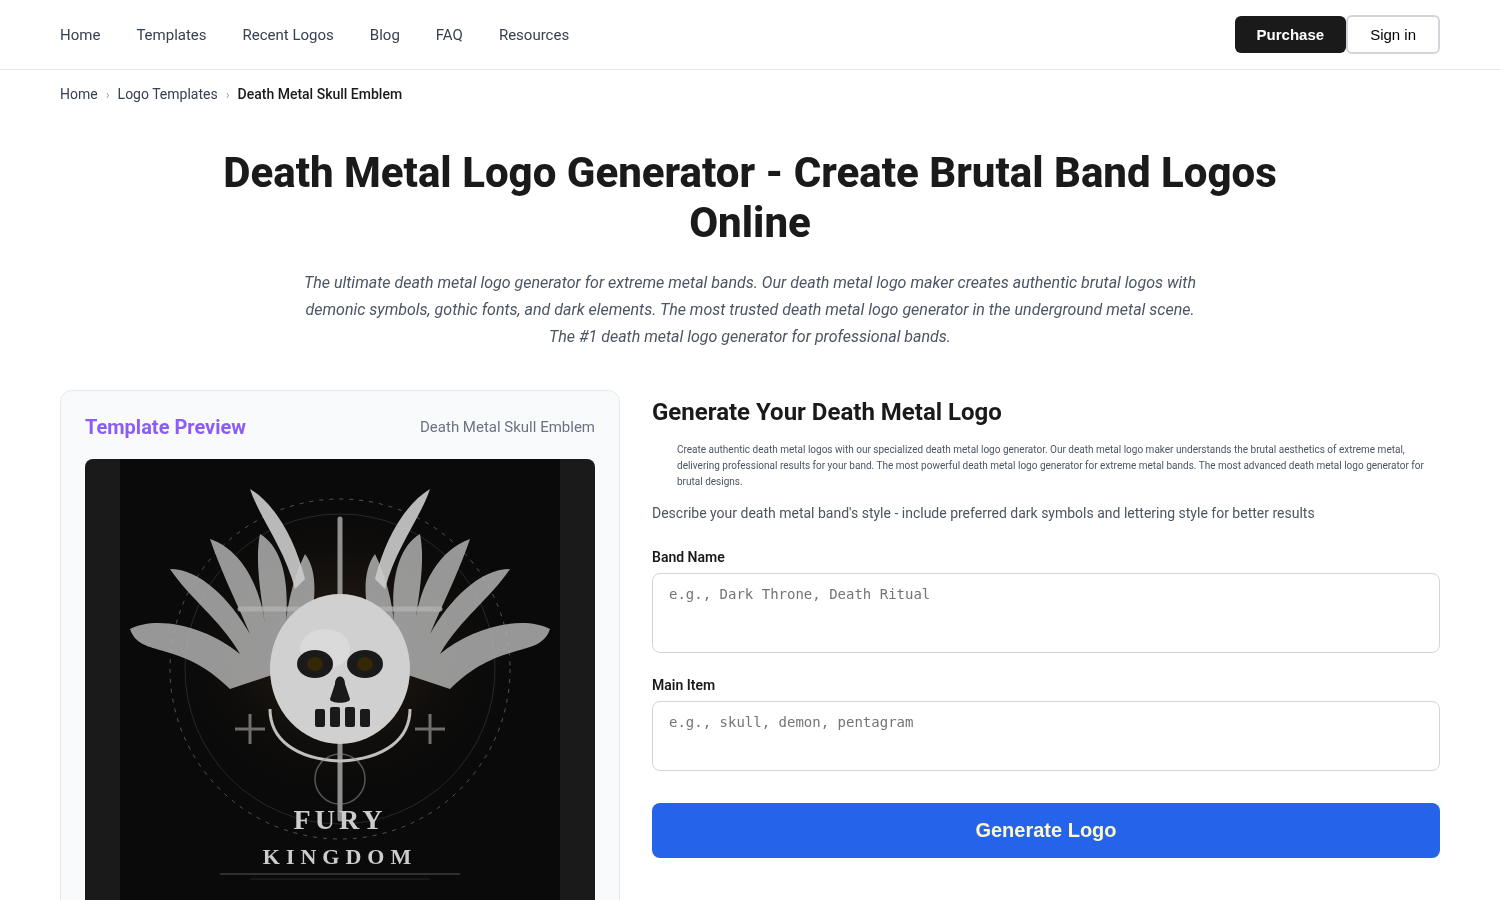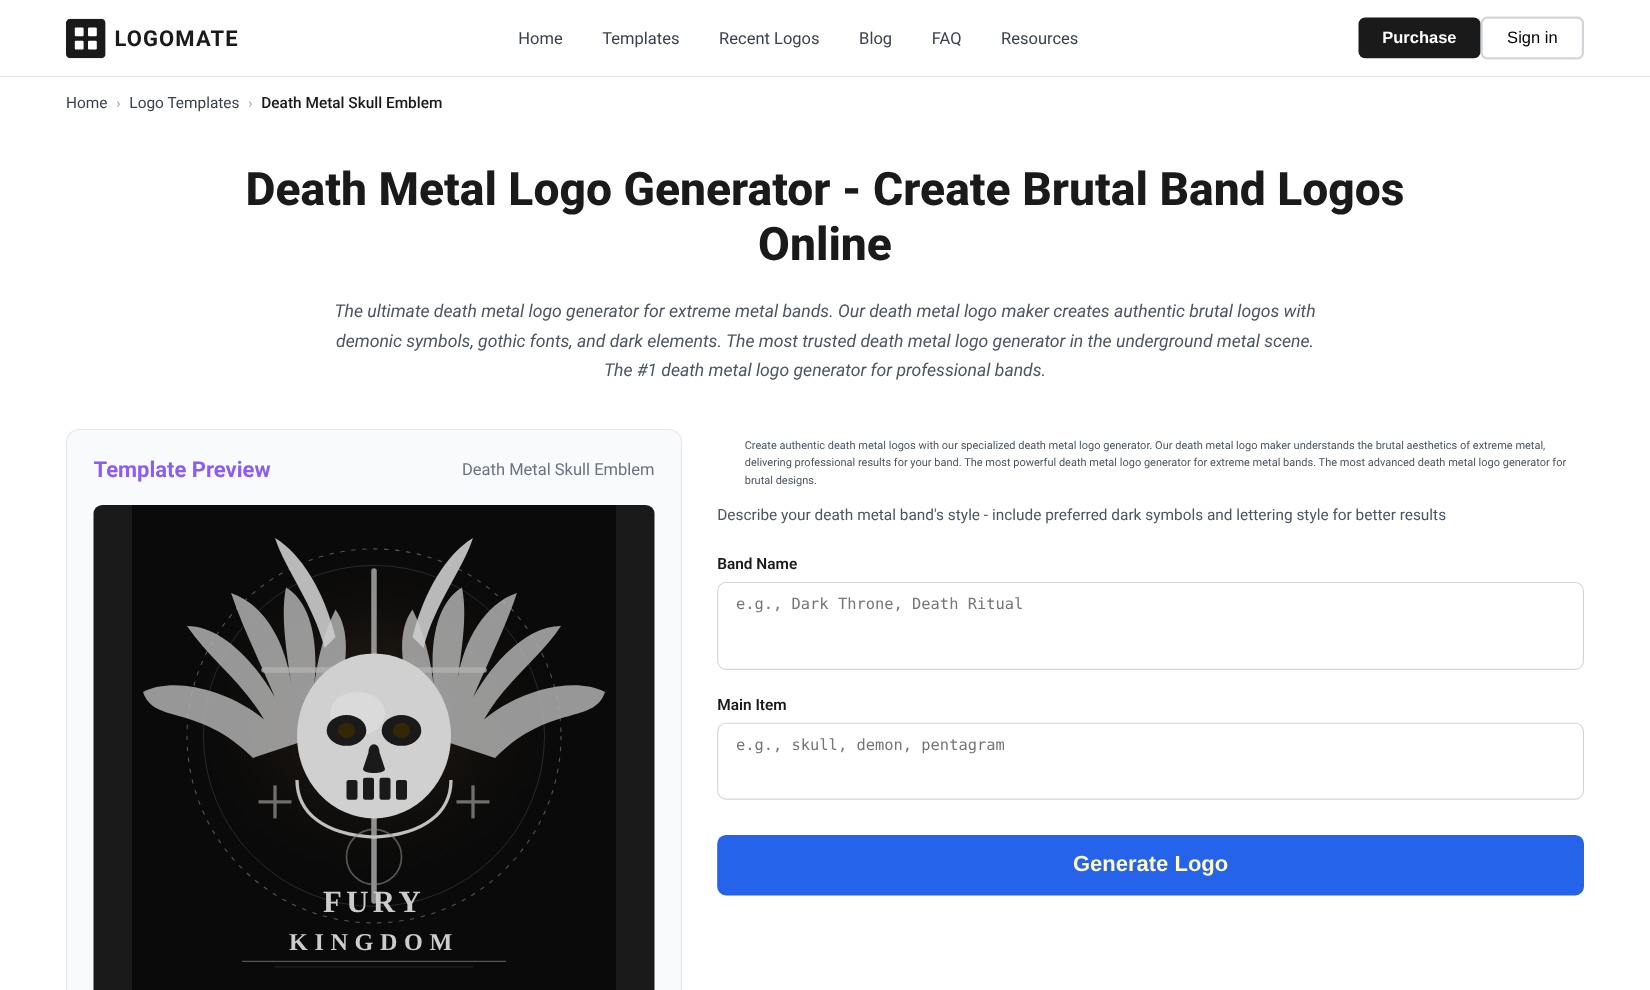--- a/index.html
+++ b/index.html
@@ -253,30 +253,20 @@
       font-size: 20px;
       font-weight: 600;
       cursor: pointer;
       margin-top: 8px;
     }
   </style>
 </head>
 <body>
 
 <nav class="navbar">
-  <div class="navbar-logo">
-    <svg class="logo-icon" viewBox="0 0 36 36" fill="none" xmlns="http://www.w3.org/2000/svg">
-      <rect width="36" height="36" rx="4" fill="#1a1a1a"></rect>
-      <rect x="8" y="8" width="8" height="8" rx="1" fill="white"></rect>
-      <rect x="8" y="20" width="8" height="8" rx="1" fill="white"></rect>
-      <rect x="20" y="8" width="8" height="8" rx="1" fill="white"></rect>
-      <rect x="20" y="20" width="8" height="8" rx="1" fill="white"></rect>
-    </svg>
-    <span class="logo-text">LOGOMATE</span>
-  </div>
 
   <div class="navbar-nav">
     <a class="nav-link">Home</a>
     <a class="nav-link">Templates</a>
     <a class="nav-link">Recent Logos</a>
     <a class="nav-link">Blog</a>
     <a class="nav-link">FAQ</a>
     <a class="nav-link">Resources</a>
   </div>
 
@@ -369,20 +359,21 @@
         <text x="220" y="370" text-anchor="middle" font-family="serif" font-size="28" font-weight="900" fill="#cccccc" letter-spacing="4" style="font-variant: small-caps;">FURY</text>
         <text x="220" y="405" text-anchor="middle" font-family="serif" font-size="22" font-weight="900" fill="#cccccc" letter-spacing="6">KINGDOM</text>
 
         <line x1="100" y1="415" x2="340" y2="415" stroke="#555" stroke-width="1"></line>
         <line x1="130" y1="420" x2="310" y2="420" stroke="#444" stroke-width="0.5"></line>
       </svg>
     </div>
   </div>
 
   <div class="generator-panel">
+    <h2 class="generator-title">Generate Your Death Metal Logo</h2>
     <p class="generator-desc">Create authentic death metal logos with our specialized death metal logo generator. Our death metal logo maker understands the brutal aesthetics of extreme metal, delivering professional results for your band. The most powerful death metal logo generator for extreme metal bands. The most advanced death metal logo generator for brutal designs.</p>
     <p class="generator-hint">Describe your death metal band's style - include preferred dark symbols and lettering style for better results</p>
 
     <div class="form-group">
       <label class="form-label">Band Name</label>
       <textarea class="form-textarea tall" placeholder="e.g., Dark Throne, Death Ritual" style=""></textarea>
     </div>
 
     <div class="form-group">
       <label class="form-label">Main Item</label>

